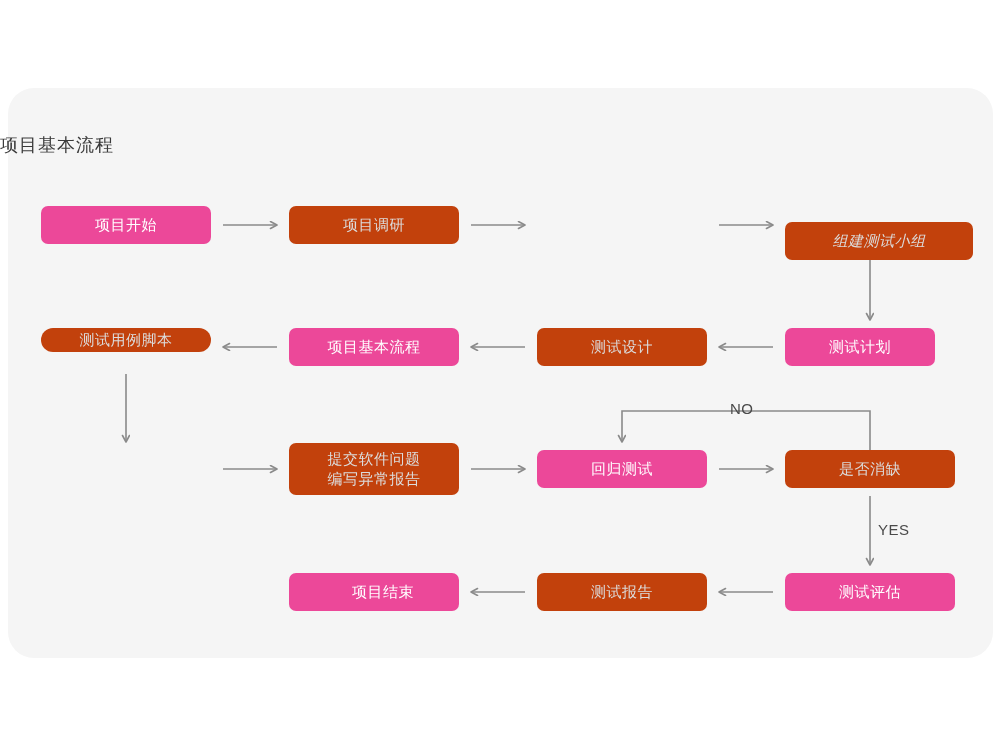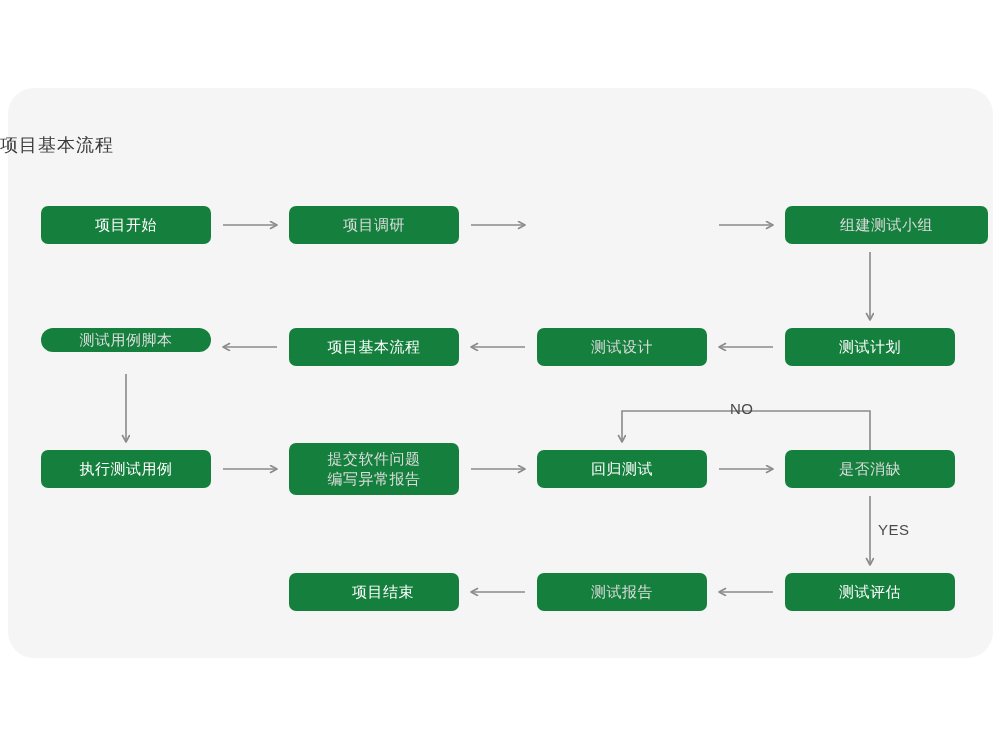--- a/index.html
+++ b/index.html
@@ -45,25 +45,25 @@
     justify-content: center;
     border-radius: 7px;
     font-size: 15px;
     line-height: 20px;
     text-align: center;
     box-sizing: border-box;
     white-space: pre-line;
     letter-spacing: 0.5px;
   }
   .node.purple {
-    background: #15803d;
+    background: #ec4899;
     color: #ffffff;
   }
   .node.gray {
-    background: #15803d;
+    background: #c2410c;
     color: #dcdcdc;
   }
   .conn {
     position: absolute;
   }
   .conn svg {
     display: block;
     overflow: visible;
   }
   .edge-label {
@@ -118,31 +118,30 @@
   </div>
 
   <div class="edge-label" style="left:730px; top:400px;">NO</div>
   <div class="edge-label" style="left:878px; top:521px;">YES</div>
 
   <div class="node purple" style="left:41px;  top:206px; width:170px; height:38px;">项目开始</div>
 
   <div class="node gray" style="left:289px; top:206px; width:170px; height:38px;">项目调研</div>
 
 
-  <div class="node gray" style="left:785px; top:206px; width:203px; height:38px;">组建测试小组</div>
+  <div class="node gray" style="left:785px; top:222px; width:188px; height:38px;font-style:italic;">组建测试小组</div>
 
-  <div class="node purple" style="left:785px; top:328px; width:170px; height:38px;">测试计划</div>
+  <div class="node purple" style="left:785px; top:328px; width:150px; height:38px;">测试计划</div>
 
   <div class="node gray" style="left:537px; top:328px; width:170px; height:38px;">测试设计</div>
 
   <div class="node purple" style="left:289px; top:328px; width:170px; height:38px;">项目基本流程</div>
 
   <div class="node gray" style="left:41px;  top:328px; width:170px; height:24px;border-radius:15px;">测试用例脚本</div>
 
-  <div class="node purple" style="left:41px;  top:450px; width:170px; height:38px;">执行测试用例</div>
 
   <div class="node gray" style="left:289px; top:443px; width:170px; height:52px;">提交软件问题
 编写异常报告</div>
 
   <div class="node purple" style="left:537px; top:450px; width:170px; height:38px;">回归测试</div>
 
   <div class="node gray" style="left:785px; top:450px; width:170px; height:38px;">是否消缺</div>
 
   <div class="node purple" style="left:785px; top:573px; width:170px; height:38px;">测试评估</div>
 

